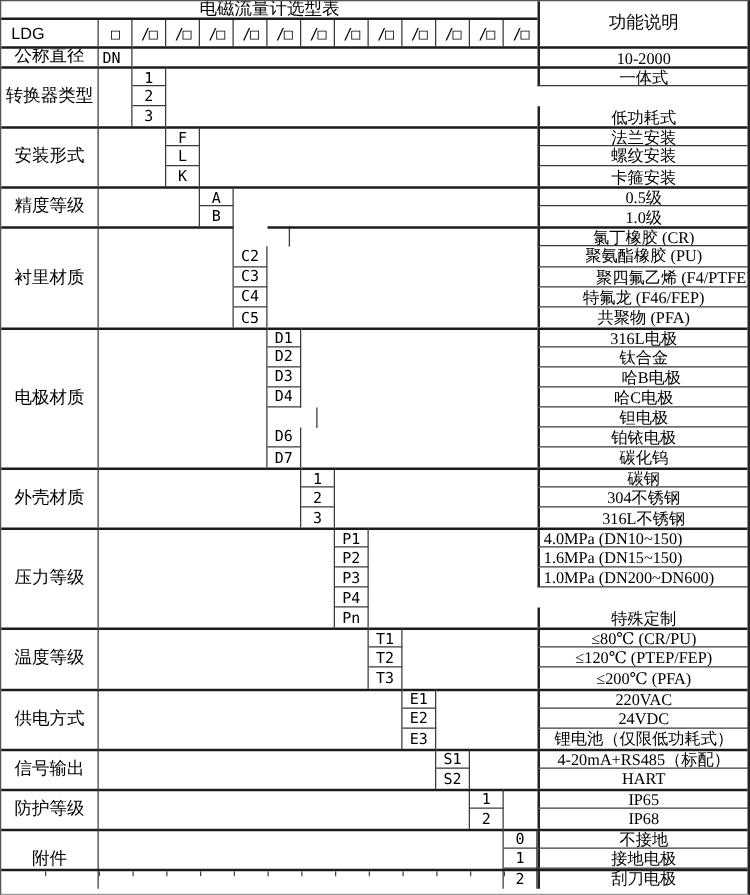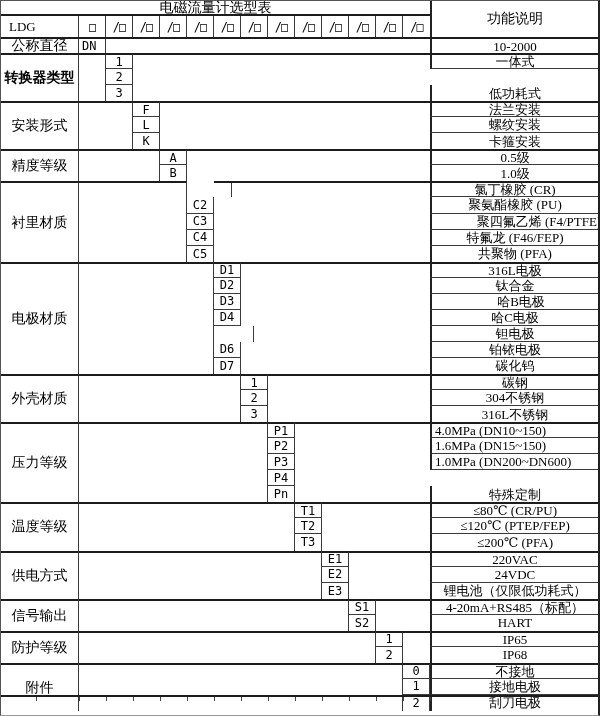--- a/index.html
+++ b/index.html
@@ -34,21 +34,21 @@
     border-bottom:2px solid #1c1c1c;
     font-size:14px;
   }
   .funchead{
     grid-column:15/16;grid-row:1/3;
     font-size:14px;
   }
   .modellabel{
     grid-column:1/2;grid-row:2;
     justify-content:flex-start;padding-left:8px;
-    font-family:Liberation Serif, serif;font-size:13px;
+    font-family:Liberation Sans, sans-serif;font-size:13px;
   }
   .boxcell{
     grid-row:2;
     font-family:"DejaVu Sans Mono",monospace;font-size:12px;
     letter-spacing:-1px;
   }
   .grouplabel{font-size:14px;}
   .codecell{font-family:"DejaVu Sans Mono",monospace;font-size:12px;}
   .desccell{font-size:13px;}
   .strip{
@@ -77,21 +77,21 @@
     <div class="cell boxcell br1" style="grid-area: 2 / 9;">/□</div>
     <div class="cell boxcell br1" style="grid-area: 2 / 10;">/□</div>
     <div class="cell boxcell br1" style="grid-area: 2 / 11;">/□</div>
     <div class="cell boxcell br1" style="grid-area: 2 / 12;">/□</div>
     <div class="cell boxcell br1" style="grid-area: 2 / 13;">/□</div>
     <div class="cell boxcell" style="grid-area: 2 / 14;">/□</div>
     <div class="cell grouplabel br1 gt" style="grid-area: 3 / 1 / 4 / 2;">公称直径</div>
     <div class="cell codecell br1 gt leftalign" style="grid-area: 3 / 2;">DN</div>
     <div class="cell desccell bl2 gt" style="grid-area: 3 / 15 / auto / 16;">10-2000</div>
     <div class="cell gt" style="grid-area: 3 / 3 / 4 / 15;"></div>
-    <div class="cell grouplabel br1 gt" style="grid-area: 4 / 1 / 7 / 2; font-weight: bold;">转换器类型</div>
+    <div class="cell grouplabel br1 gt" style="grid-area: 4 / 1 / 7 / 2;">转换器类型</div>
     <div class="cell br1 gt" style="grid-area: 4 / 2 / 7 / 3;"></div>
     <div class="cell codecell br1 gt bb1" style="grid-area: 4 / 3;">1</div>
     <div class="cell desccell bl2 gt bb1" style="grid-area: 4 / 15 / auto / 16;">一体式</div>
     <div class="cell codecell br1 bb1" style="grid-area: 5 / 3;">2</div>
     <div class="cell codecell br1" style="grid-area: 6 / 3;">3</div>
     <div class="cell desccell bl2" style="grid-area: 6 / 15 / auto / 16;">低功耗式</div>
     <div class="cell gt" style="grid-area: 4 / 4 / 7 / 15;"></div>
     <div class="cell grouplabel br1 gt" style="grid-area: 7 / 1 / 10 / 2;">安装形式</div>
     <div class="cell br1 gt" style="grid-area: 7 / 2 / 10 / 4;"></div>
     <div class="cell codecell br1 gt bb1" style="grid-area: 7 / 4;">F</div>

